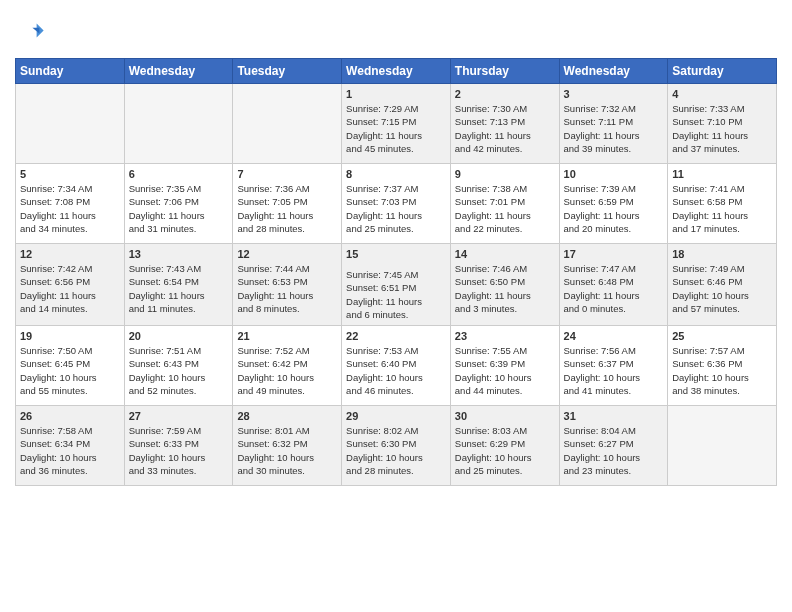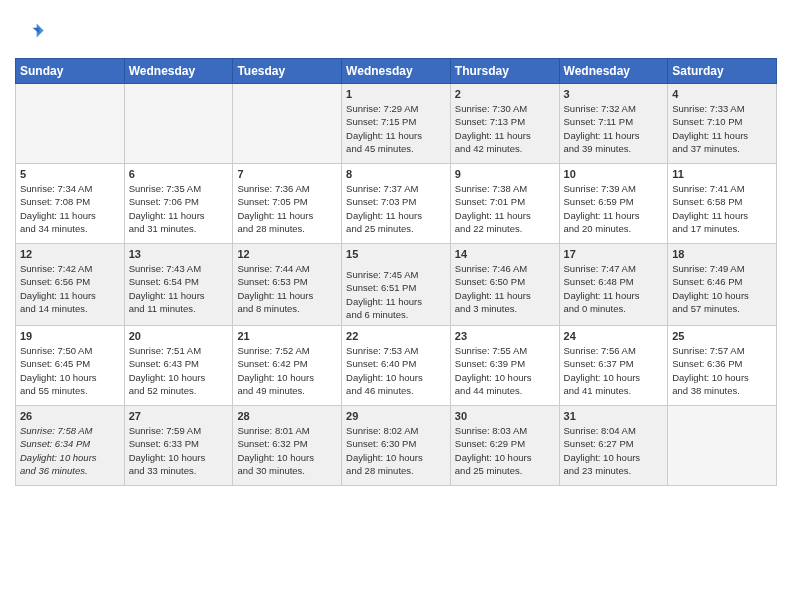--- a/index.html
+++ b/index.html
@@ -310,21 +310,21 @@
             <span class="day-num">25</span>
             <div class="day-info" style="white-space: pre-line;">Sunrise: 7:57 AM
 Sunset: 6:36 PM
 Daylight: 10 hours
 and 38 minutes.</div>
           </td>
         </tr>
         <tr>
           <td class="shaded">
             <span class="day-num">26</span>
-            <div class="day-info" style="white-space: pre-line; font-style: italic;">Sunrise: 7:58 AM
+            <div class="day-info" style="white-space: pre-line;">Sunrise: 7:58 AM
 Sunset: 6:34 PM
 Daylight: 10 hours
 and 36 minutes.</div>
           </td>
           <td class="shaded">
             <span class="day-num">27</span>
             <div class="day-info" style="white-space: pre-line;">Sunrise: 7:59 AM
 Sunset: 6:33 PM
 Daylight: 10 hours
 and 33 minutes.</div>

